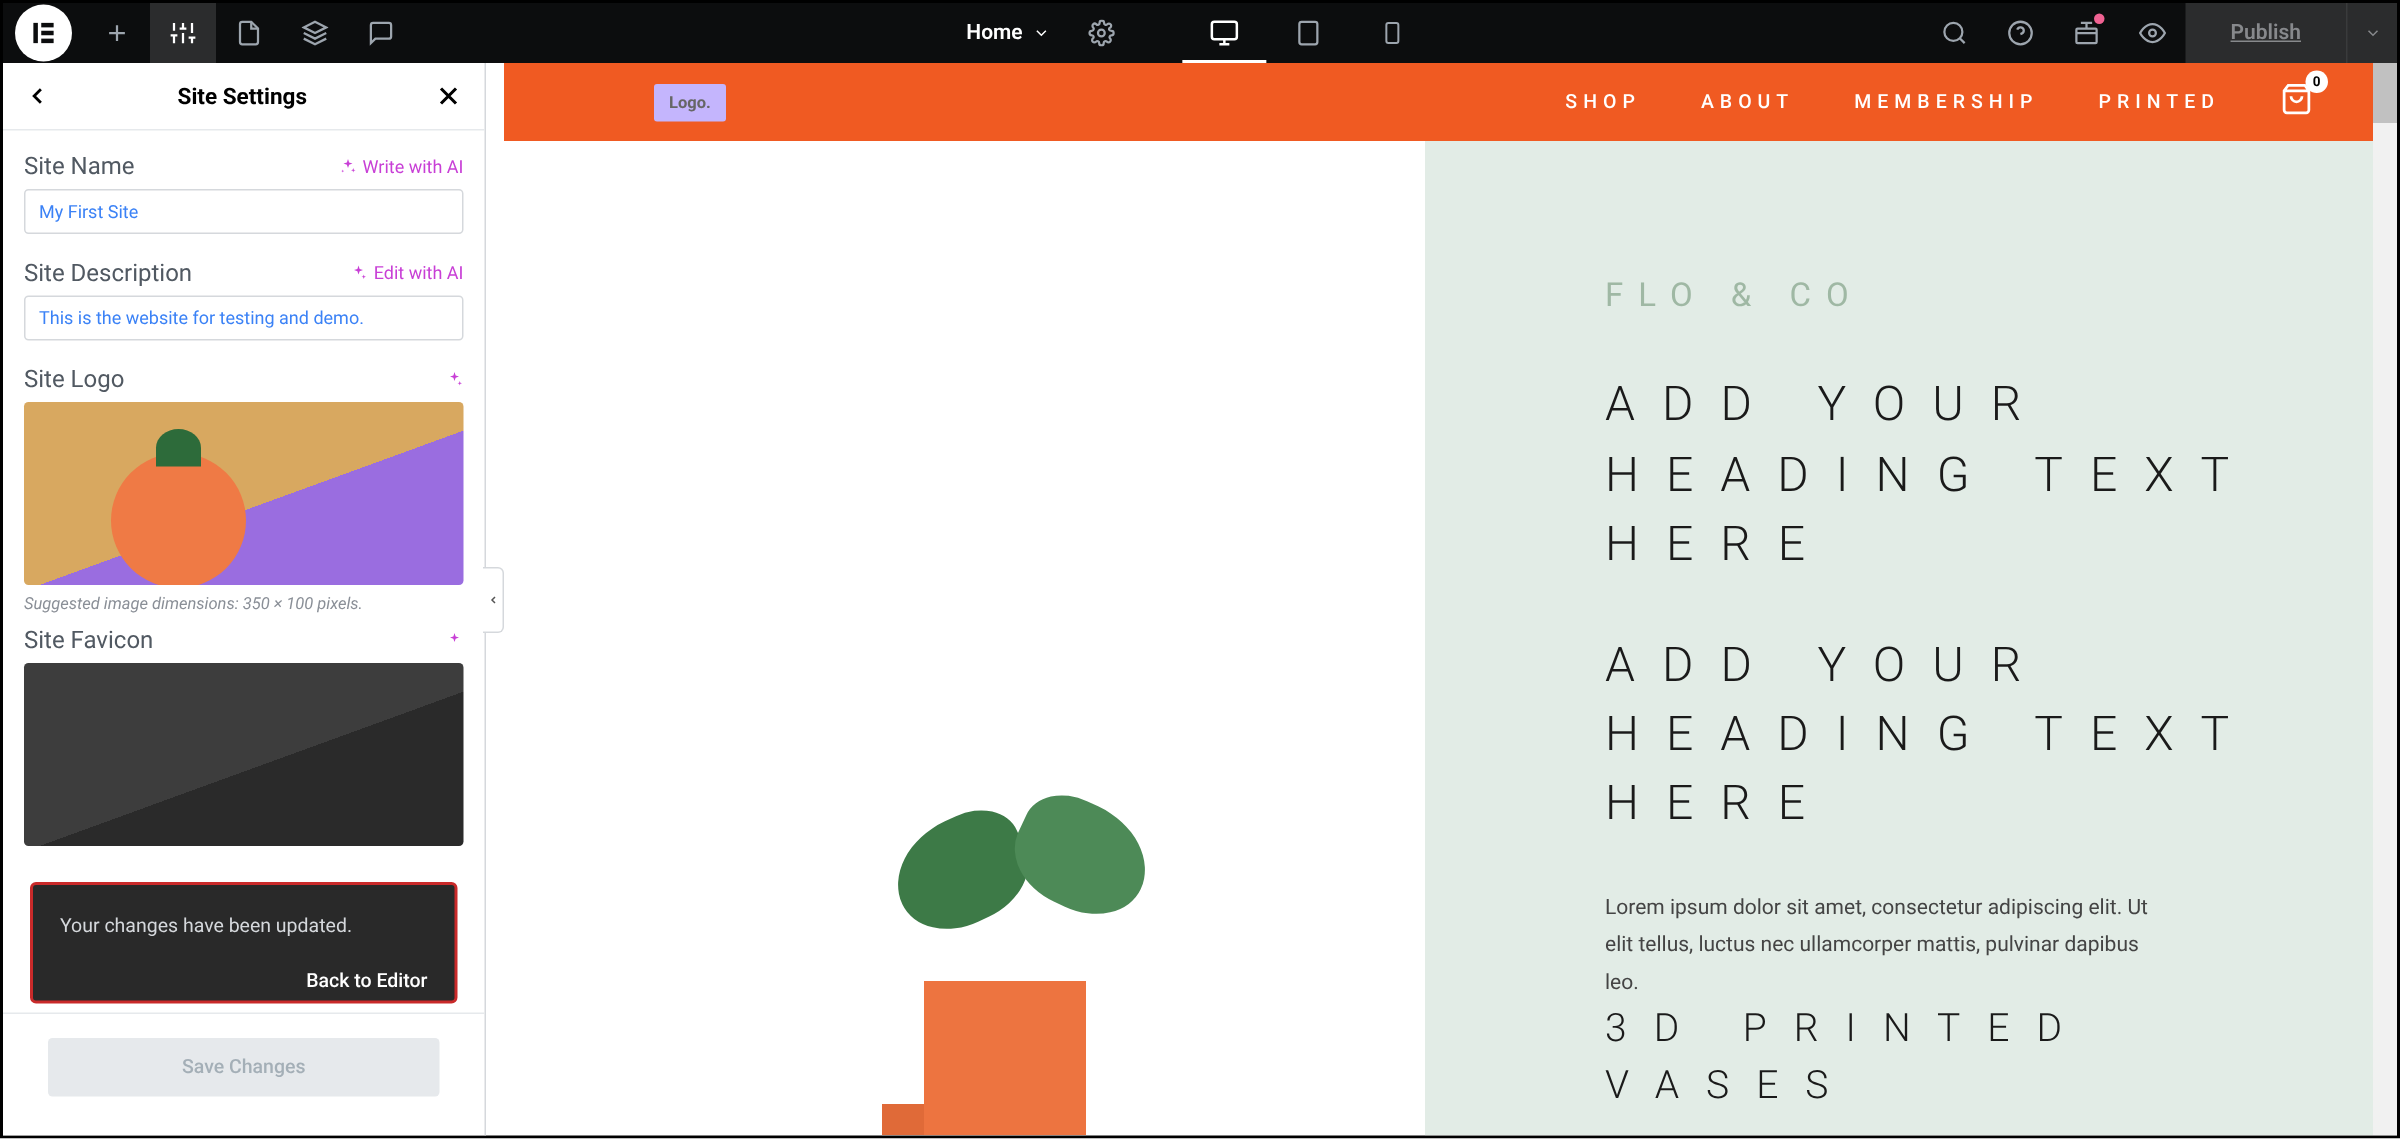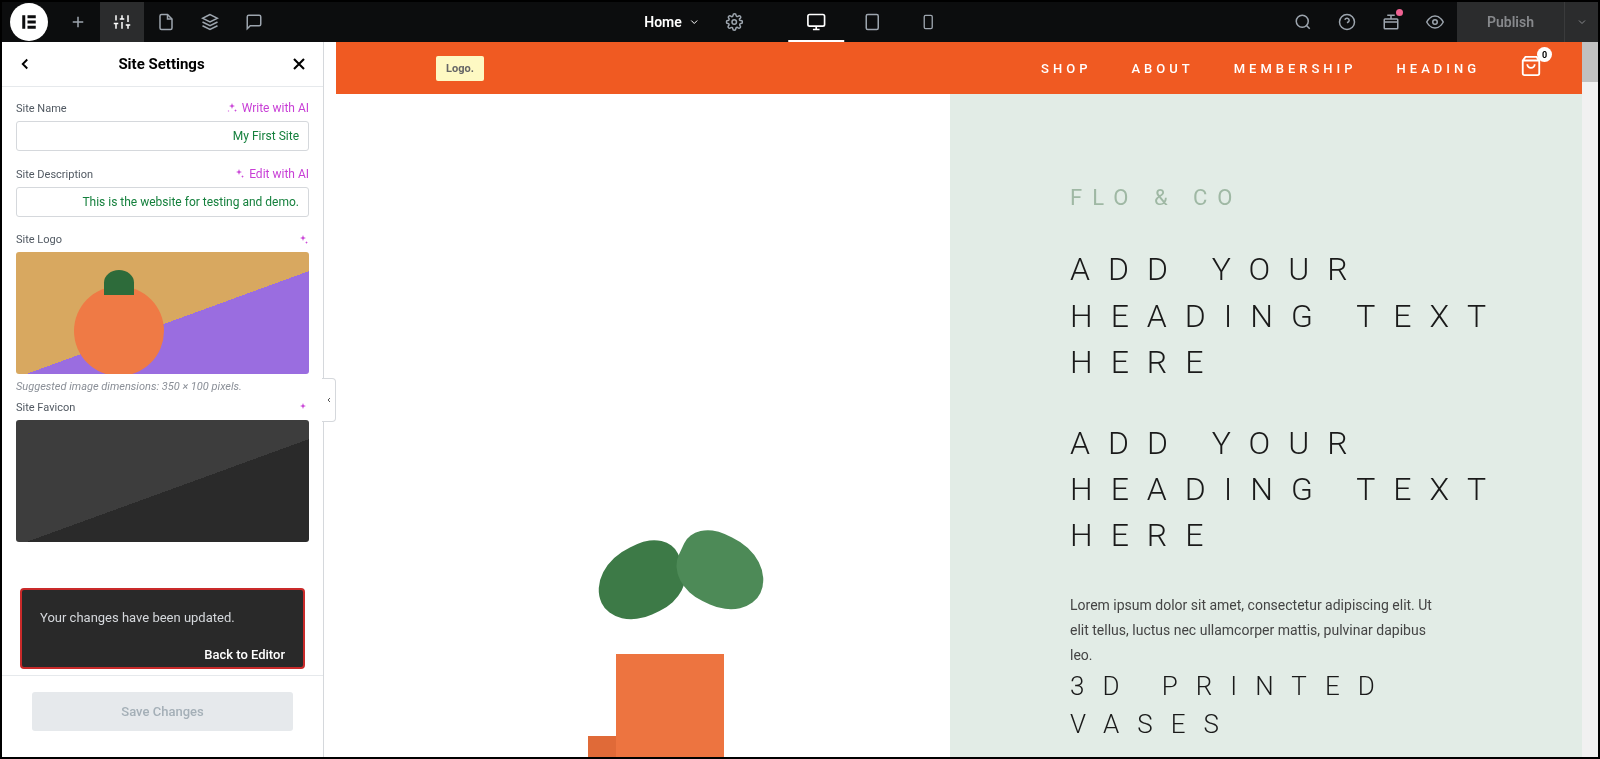--- a/index.html
+++ b/index.html
@@ -16,60 +16,60 @@
 .topbar-btn svg { width: 18px; height: 18px; }
 .topbar-center { position: absolute; left: 50%; transform: translateX(-50%); display: flex; align-items: center; gap: 12px; }
 .doc-name { display: flex; align-items: center; gap: 6px; font-weight: 600; font-size: 14px; }
 .devices { display: flex; align-items: center; gap: 0; margin-left: 20px; }
 .device-btn { width: 56px; height: 40px; display: flex; align-items: center; justify-content: center; cursor: pointer; color: #9da5ae; position: relative; }
 .device-btn.active { color: #fff; }
 .device-btn.active::after { content: ""; position: absolute; bottom: 0; left: 0; right: 0; height: 2px; background: #fff; }
 .topbar-right { margin-left: auto; display: flex; align-items: center; }
 .gift-dot { position: absolute; top: 7px; right: 10px; width: 7px; height: 7px; background: #f06292; border-radius: 50%; }
 .publish-group { display: flex; height: 40px; }
-.publish-btn { background: #2b2c2d; color: #87898c; padding: 0 30px; display: flex; align-items: center; font-weight: 600; font-size: 14px; cursor: pointer; }
+.publish-btn { background: #2b2c2d; color: #87898c; padding: 0 30px; display: flex; align-items: center; font-weight: 600; font-size: 14px; cursor: pointer; text-decoration: underline; }
 .publish-drop { background: #2b2c2d; width: 34px; display: flex; align-items: center; justify-content: center; color: #87898c; cursor: pointer; border-left: 1px solid #3a3b3c; }
 
 
 .main { flex: 1; display: flex; overflow: hidden; gap: 12px; }
 
 
 .panel { width: 322px; background: #fff; border-right: 1px solid #d5d8dc; display: flex; flex-direction: column; position: relative; }
 .panel-header { display: flex; align-items: center; justify-content: space-between; padding: 12px 14px; border-bottom: 1px solid #e6e9ec; }
 .panel-header h2 { font-size: 15px; font-weight: 700; }
 .icon-btn { cursor: pointer; display: flex; align-items: center; }
 .panel-body { flex: 1; overflow-y: auto; padding: 14px; position: relative; }
 .notice { background: #eef4fd; border-left: 3px solid #3662ff; padding: 14px 16px; font-size: 12px; color: #515962; font-style: italic; margin-bottom: 16px; line-height: 1.6; }
 .notice b { font-weight: 700; }
 .field-row { display: flex; justify-content: space-between; align-items: center; margin-bottom: 6px; }
-.field-label { font-size: 11px; color: #515962; }
+.field-label { font-size: 16px; color: #515962; }
 .ai-link { font-size: 12px; color: #c83fd6; cursor: pointer; display: flex; align-items: center; gap: 4px; }
 .ai-icon { color: #c83fd6; }
-.text-input { width: 100%; border: 1px solid #d5d8dc; border-radius: 3px; padding: 7px 9px; font-size: 12px; color: #15803d; margin-bottom: 16px; text-align: right; }
+.text-input { width: 100%; border: 1px solid #d5d8dc; border-radius: 3px; padding: 7px 9px; font-size: 12px; color: #3b82f6; margin-bottom: 16px; }
 .logo-preview { width: 100%; height: 122px; border-radius: 3px; overflow: hidden; margin-bottom: 6px; background: linear-gradient(160deg, #d8a860 0%, #d8a860 55%, #9a6de0 55%, #9a6de0 100%); position: relative; }
 .logo-preview::before { content: ""; position: absolute; left: 58px; top: 34px; width: 90px; height: 90px; background: #ef7a45; border-radius: 50%; }
 .logo-preview::after { content: ""; position: absolute; left: 88px; top: 18px; width: 30px; height: 25px; background: #2d6b3a; border-radius: 50% 50% 0 0; }
 .hint { font-size: 11px; color: #8a8f97; font-style: italic; margin-bottom: 8px; }
 .favicon-preview { width: 100%; height: 122px; border-radius: 3px; overflow: hidden; background: linear-gradient(160deg, #3d3d3d 0%, #3d3d3d 55%, #2a2a2a 55%, #2a2a2a 100%); position: relative; }
 .panel-footer { padding: 16px 30px 26px; border-top: 1px solid #e6e9ec; }
 .save-btn { width: 100%; background: #e6e9ec; color: #a4afb7; border: none; padding: 12px; font-size: 13px; font-weight: 500; border-radius: 3px; cursor: not-allowed; }
 
 
 .toast { position: absolute; left: 18px; right: 18px; bottom: 88px; background: rgba(20,20,20,0.91); color: #d5d8dc; padding: 20px 18px 5px; border-radius: 4px; border: 2px solid #c92a2a; font-size: 13px; }
 .toast-msg { margin-bottom: 22px; }
 .toast-action { text-align: right; color: #fff; font-weight: 500; cursor: pointer; font-size: 13px; }
 
 
 .collapse-handle { position: absolute; left: 322px; top: 378px; width: 14px; height: 44px; background: #fff; border: 1px solid #d5d8dc; border-left: none; border-radius: 0 4px 4px 0; display: flex; align-items: center; justify-content: center; cursor: pointer; z-index: 5; }
 
 
 .preview { flex: 1; display: flex; overflow: hidden; position: relative; }
 .site { flex: 1; display: flex; flex-direction: column; overflow: hidden; }
 .site-header { height: 52px; background: #f05a22; display: flex; align-items: center; padding: 0 40px 0 100px; }
-.site-logo { background: #fef9c3; color: #666; font-size: 11px; font-weight: 700; padding: 6px 10px; border-radius: 2px; }
+.site-logo { background: #c4b5fd; color: #666; font-size: 11px; font-weight: 700; padding: 6px 10px; border-radius: 2px; }
 .site-nav { margin-left: auto; display: flex; align-items: center; gap: 40px; }
 .site-nav a { color: #fff; text-decoration: none; font-size: 13px; letter-spacing: 4px; font-weight: 500; }
 .cart { position: relative; color: #fff; }
 .cart-badge { position: absolute; top: -8px; right: -10px; background: #fff; color: #000; width: 15px; height: 15px; border-radius: 50%; font-size: 9px; display: flex; align-items: center; justify-content: center; font-weight: 700; }
 .site-body { flex: 1; display: flex; overflow: hidden; align-items: center; }
 .hero-img { width: 614px; background: linear-gradient(180deg, #b8e1e2 0%, #b8e1e2 68%, #efeeea 68%, #efeeea 100%); position: relative; }
 
 .pedestal { position: absolute; left: 160px; top: 342px; width: 300px; height: 180px; background: #a678e0; border-radius: 50% / 28%; }
 .cube1 { position: absolute; left: 280px; top: 228px; width: 108px; height: 108px; background: #ed7440; }
 .cube2 { position: absolute; left: 252px; top: 310px; width: 108px; height: 96px; background: #e06a38; }
@@ -283,21 +283,21 @@
     </div>
 
     <div class="preview">
       <div class="site">
         <div class="site-header">
           <div class="site-logo">Logo.</div>
           <div class="site-nav">
             <a>SHOP</a>
             <a>ABOUT</a>
             <a>MEMBERSHIP</a>
-            <a>HEADING</a>
+            <a>PRINTED</a>
             <div class="cart">
               <svg width="22" height="22" viewBox="0 0 24 24" fill="none" stroke="currentColor" stroke-width="2">
                   <path d="M6 2L3 6v14a2 2 0 0 0 2 2h14a2 2 0 0 0 2-2V6l-3-4zM3 6h18M16 10a4 4 0 0 1-8 0"></path>
                 </svg>
               <span class="cart-badge">0</span>
             </div>
           </div>
         </div>
         <div class="site-body">
           <div class="hero-img">

